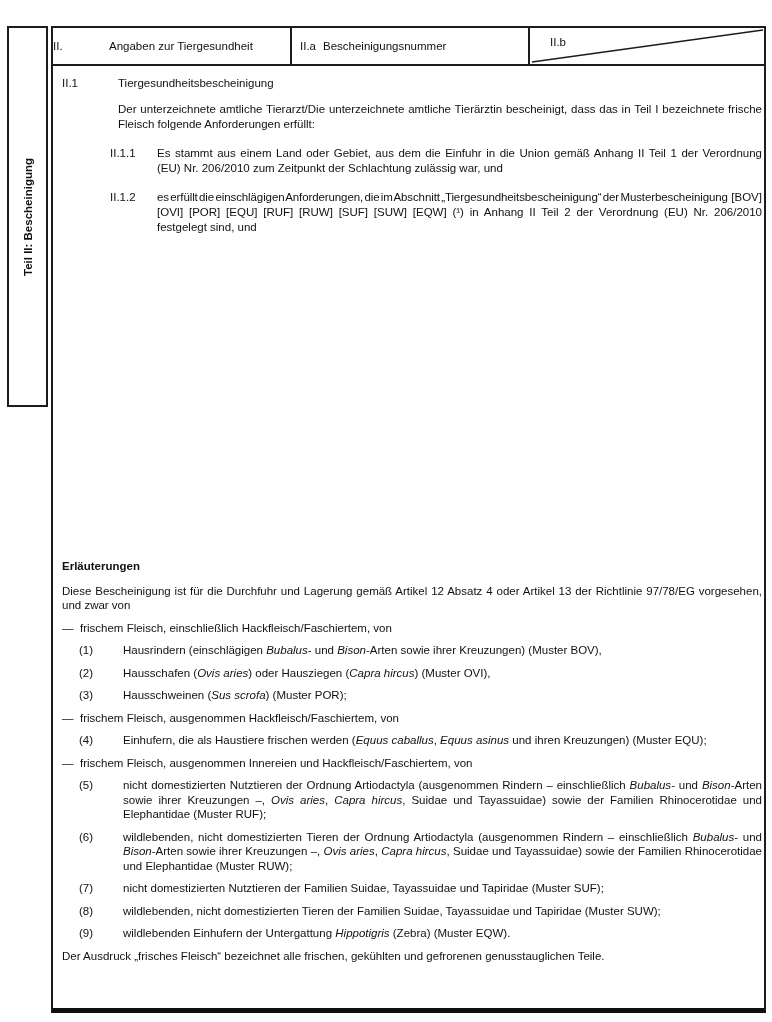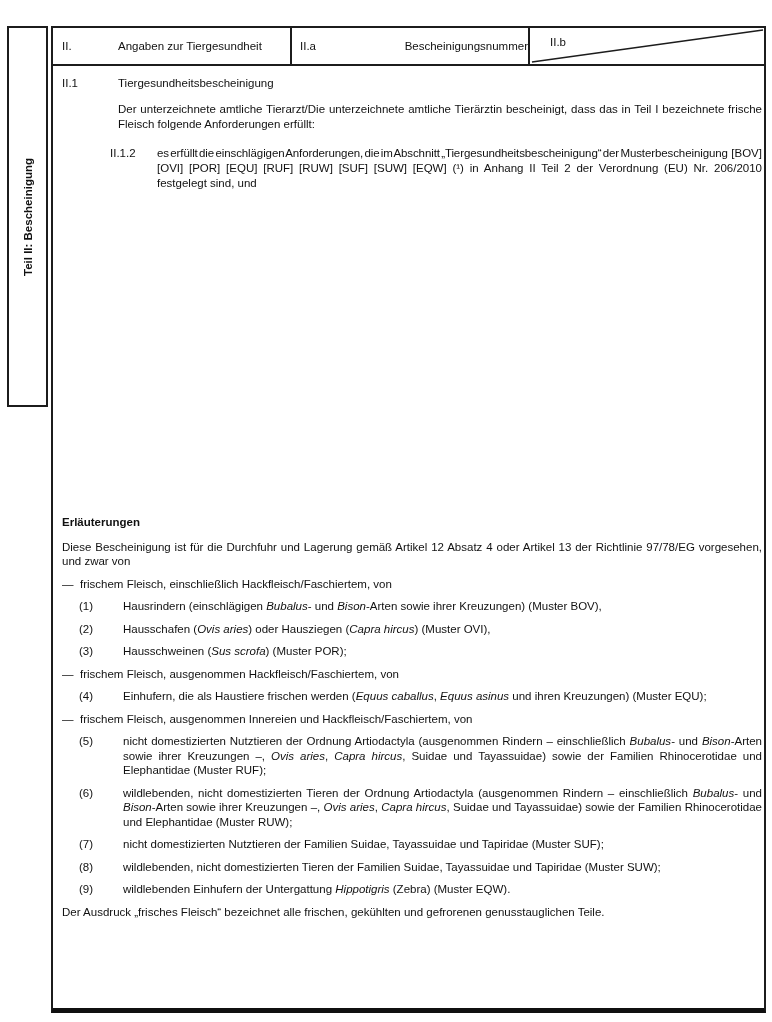--- a/index.html
+++ b/index.html
@@ -21,23 +21,23 @@
                 transform:translate(-50%,-50%) rotate(-90deg);
                 white-space:nowrap; font-weight:bold; font-size:11.5px; }
 
   
   .main-box { position:absolute; left:51px; top:26px; width:715px; height:987px;
               border:2px solid #1c1c1c; border-bottom:5px solid #101010; background:#fff; }
 
   .head-row { display:grid; grid-template-columns:237px 238px 1fr;
               height:38px; border-bottom:2px solid #1c1c1c; font-size:11.5px; }
   .cell { display:flex; align-items:center; position:relative; }
-  .c1 { padding-left:9px; }
+  .c1 { }
   .c1 .lblnum { display:inline-block; width:56px; }
-  .c2 { border-left:2px solid #1c1c1c; padding-left:8px;justify-content:space-between; }
+  .c2 { border-left:2px solid #1c1c1c; padding-left:8px; }
   .c2 .lblnum { margin-right:7px; }
   .c3 { border-left:2px solid #1c1c1c; padding-left:20px; }
   .c3 .lblnum { position:relative; z-index:2; align-self:flex-start; margin-top:8px; }
   .diag { position:absolute; inset:0; width:100%; height:100%; z-index:1; }
 
   .body-cell { padding:10px 2px 0 9px; font-size:11.5px; line-height:15px;
                height:942px; overflow:hidden; }
 
   
   .sec-head { display:grid; grid-template-columns:56px 1fr; }
@@ -95,20 +95,24 @@
 
     <div class="body-cell">
 
       <div class="sec-head">
         <span>II.1</span>
         <span class="sec-title">Tiergesundheitsbescheinigung</span>
       </div>
 
       <div class="sec-intro">Der unterzeichnete amtliche Tierarzt/Die unterzeichnete amtliche Tierärztin bescheinigt, dass das in Teil I bezeichnete frische Fleisch folgende Anforderungen erfüllt:</div>
 
+      <div class="sub-item">
+        <span>II.1.1</span>
+        <span class="sub-text">Es stammt aus einem Land oder Gebiet, aus dem die Einfuhr in die Union gemäß Anhang II Teil 1 der Verordnung (EU) Nr. 206/2010 zum Zeitpunkt der Schlachtung zulässig war, und</span>
+      </div>
 
       <div class="sub-item">
         <span>II.1.2</span>
         <span class="sub-text"><span class="tight">es erfüllt die einschlägigen Anforderungen, die im Abschnitt „Tiergesundheitsbescheinigung“ der Musterbescheinigung</span> <span>[BOV] [OVI] [POR] [EQU] [RUF] [RUW] [SUF] [SUW] [EQW] (¹) in Anhang II Teil 2 der Verordnung (EU) Nr. 206/2010 festgelegt sind, und</span></span>
       </div>
 
 
       <div class="spacer"></div>
 
       <div class="notes">

